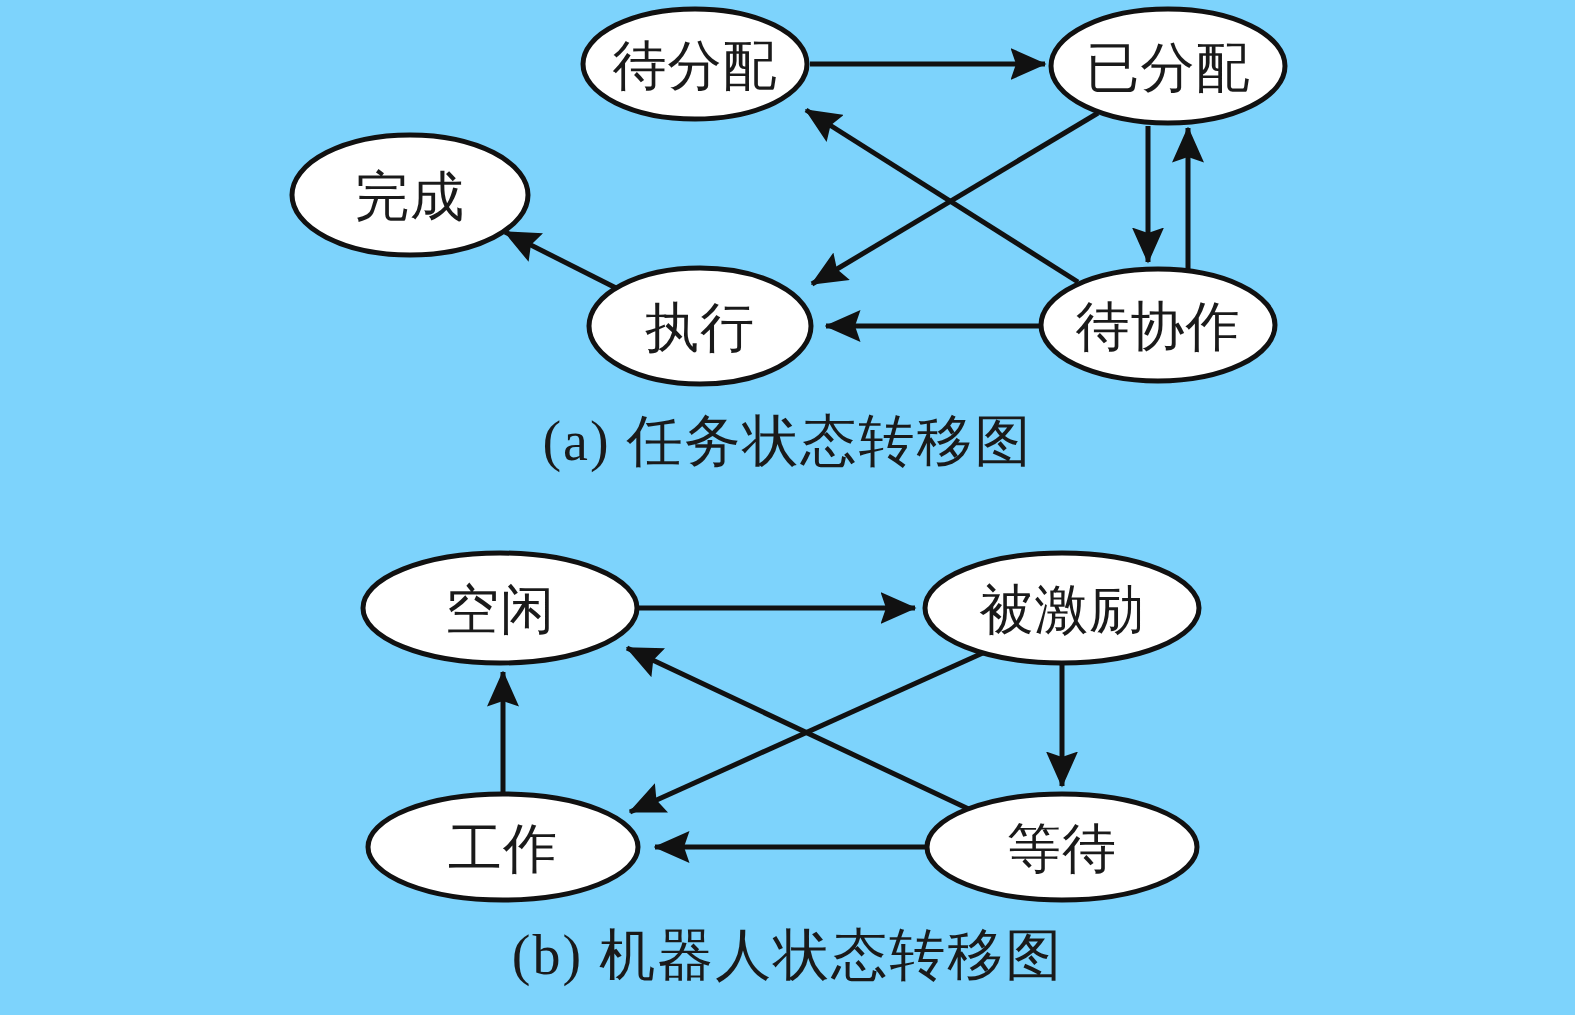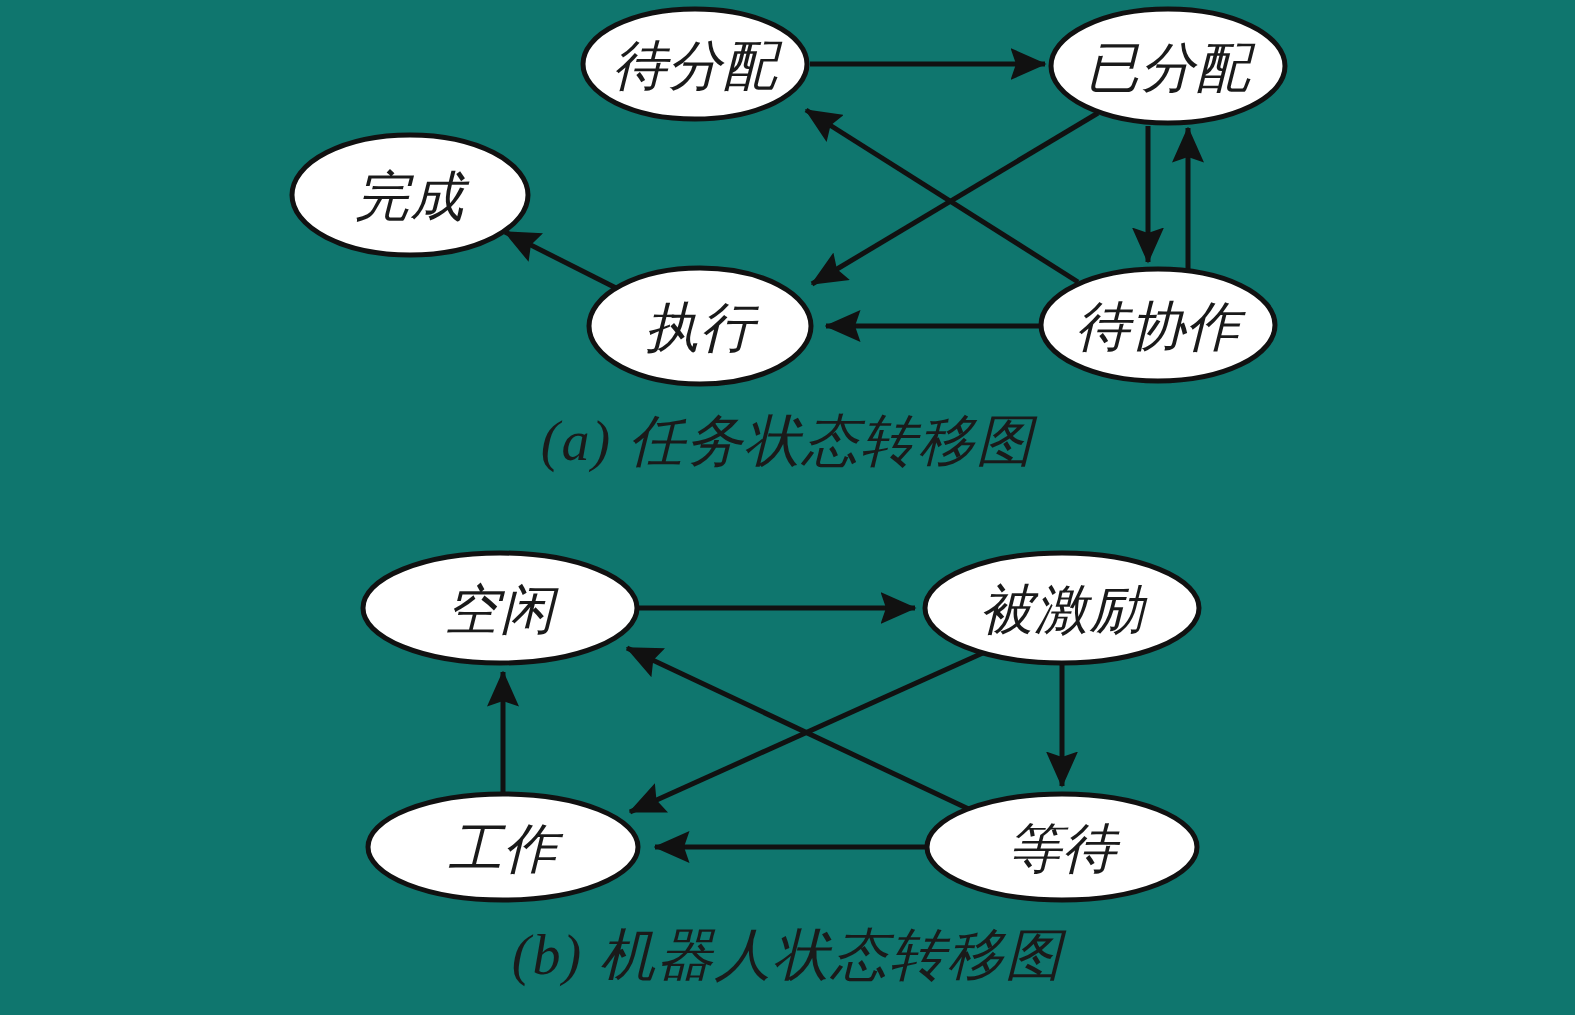--- a/index.html
+++ b/index.html
@@ -9,23 +9,22 @@
     background: #ffffff;
   }
   body {
     font-family: "Liberation Serif", "DejaVu Serif", serif;
     color: #000000;
   }
   #page {
     position: relative;
     width: 1575px;
     height: 1015px;
-    background: #0f766e;
+    background: #7dd3fc;
     overflow: hidden;
-    font-style: italic;
   }
   svg.figure {
     position: absolute;
     left: 0;
     top: 0;
     width: 1575px;
     height: 1015px;
   }
   .node-ellipse {
     fill: #ffffff;

